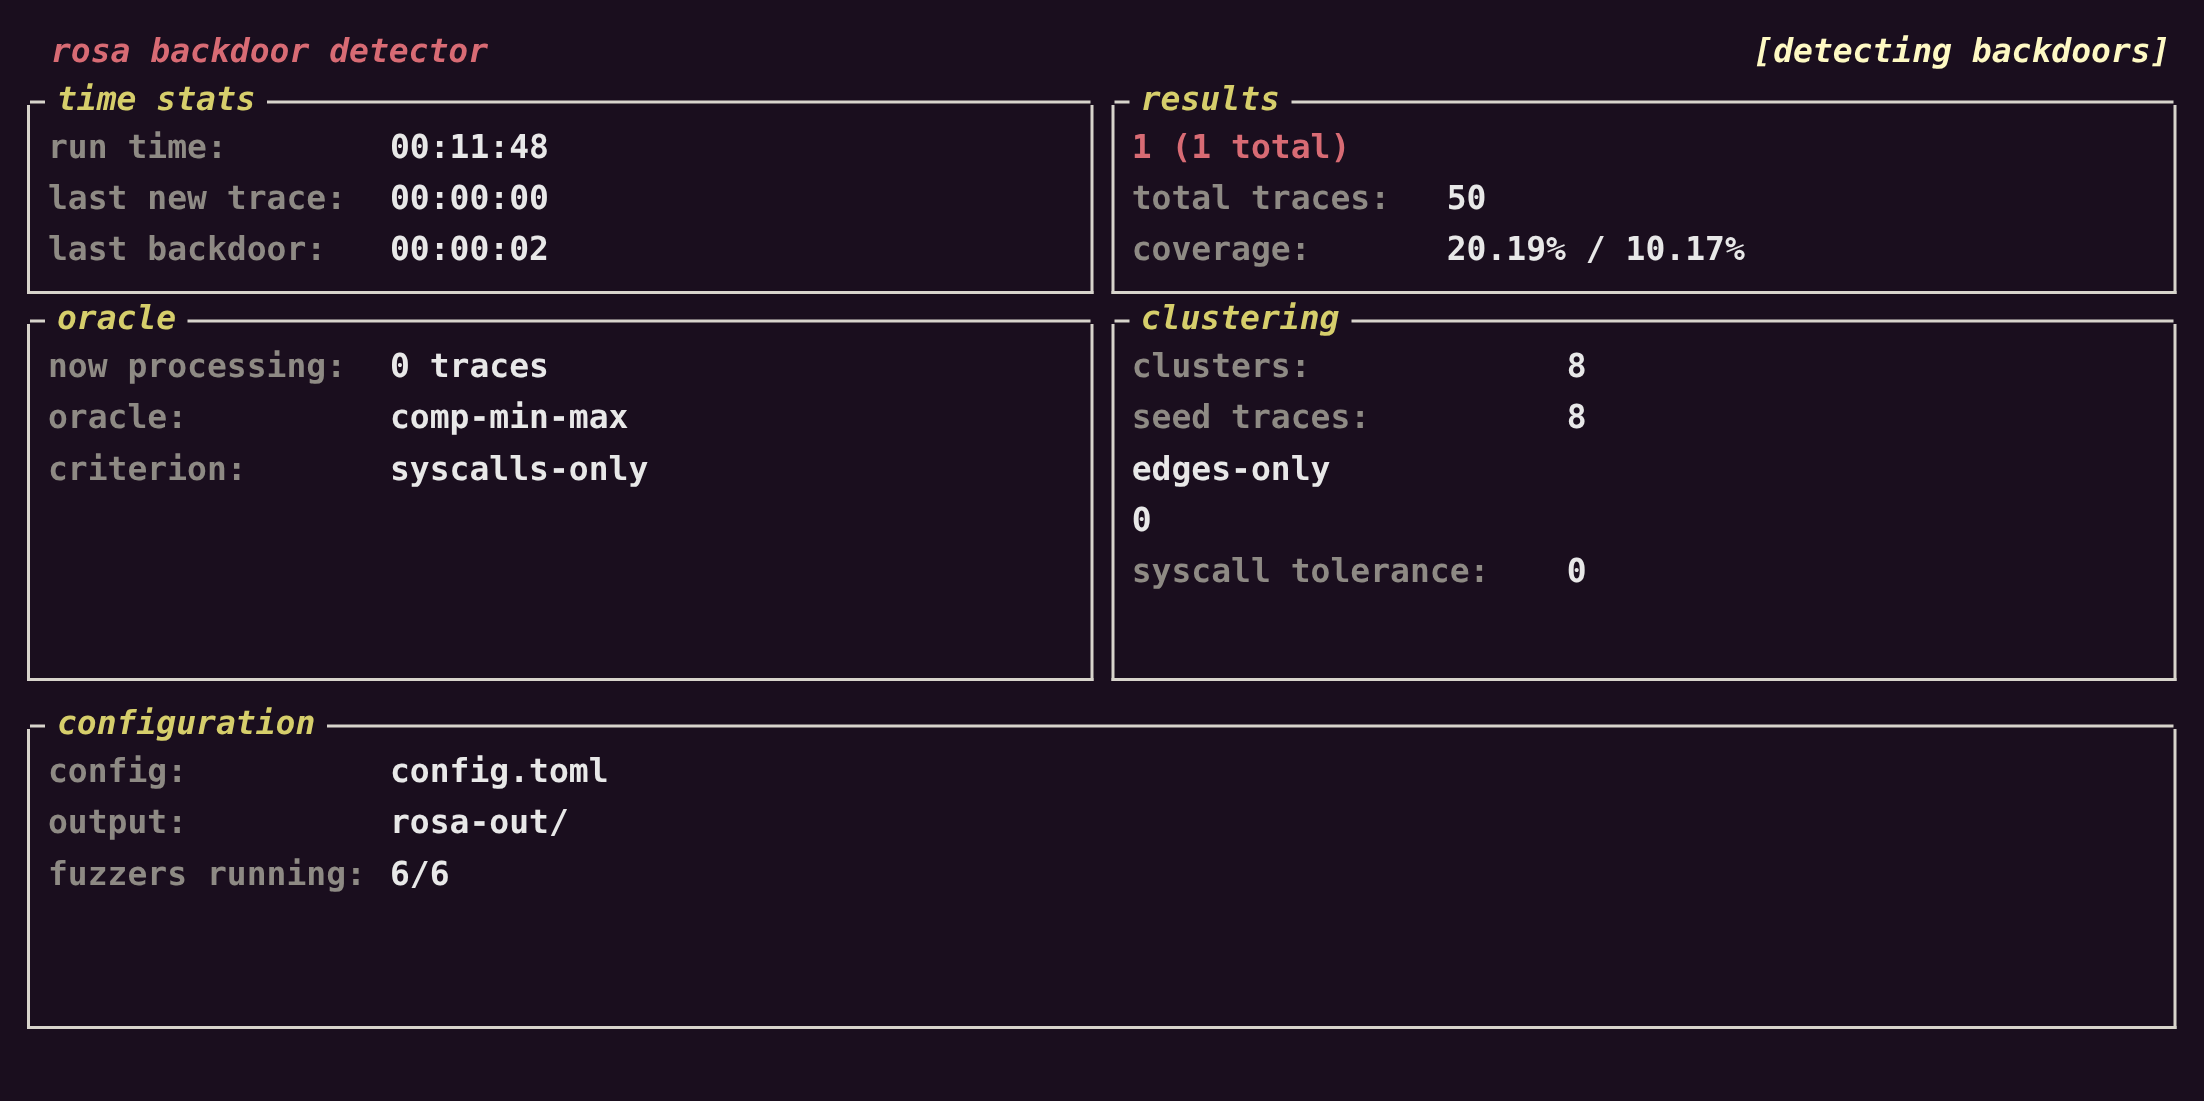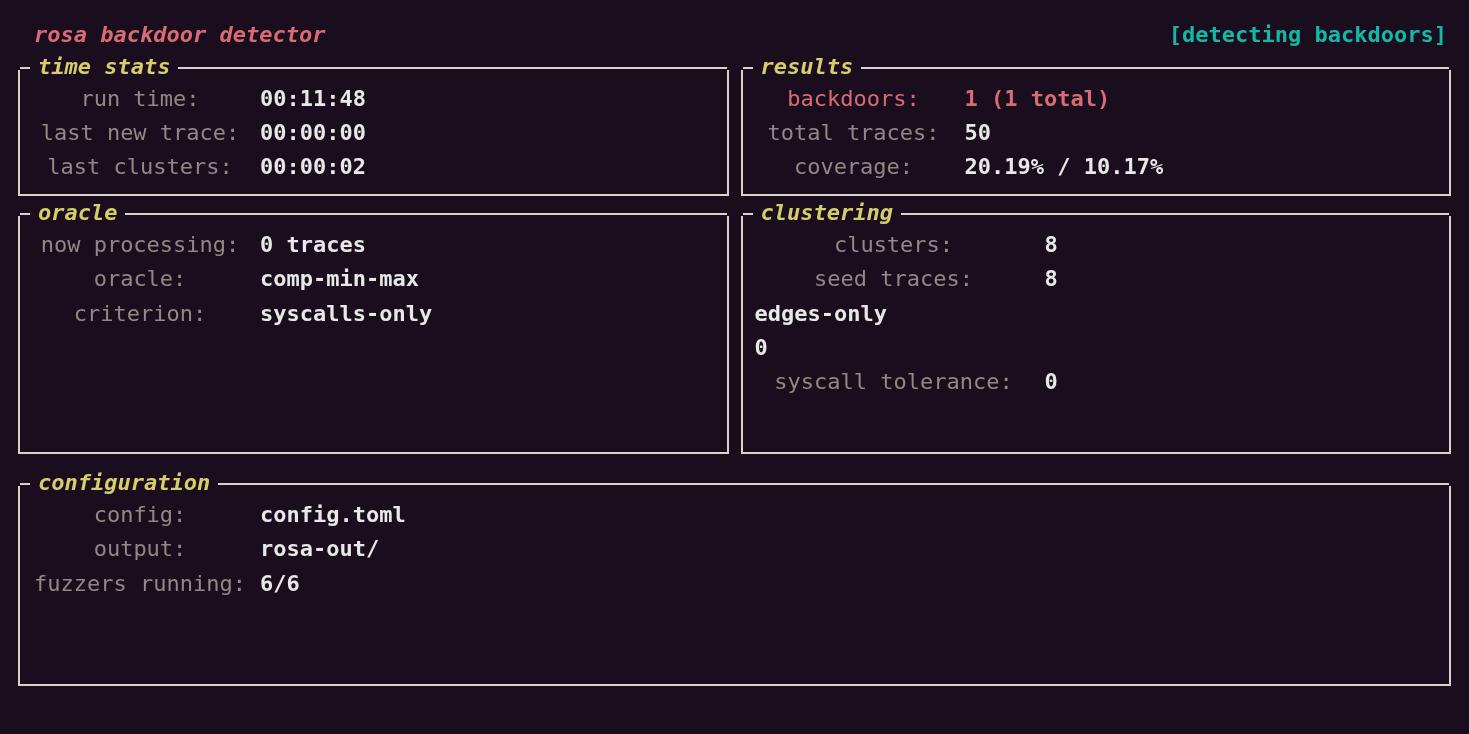--- a/index.html
+++ b/index.html
@@ -23,21 +23,22 @@
     justify-content: space-between;
     align-items: flex-start;
     padding: 0 8px 6px 20px;
     font-weight: bold;
   }
   .app-title {
     color: #d86b74;
     font-style: italic;
   }
   .status {
-    color: #14b8a6;
+    color: #fef9c3;
+    font-style: italic;
   }
   .grid {
     display: grid;
     grid-template-columns: 1fr 1fr;
     gap: 8px 12px;
     padding: 0 4px;
   }
   .panel {
     position: relative;
     border: 2px solid #d8d4cc;
@@ -76,25 +77,25 @@
     border-top: 2px solid #d8d4cc;
     height: 0;
     margin-top: 2px;
   }
   .row {
     display: flex;
     align-items: baseline;
   }
   .label {
     color: #8e8a84;
-    text-align: center;
+    text-align: left;
     padding-right: 12px;
     white-space: nowrap;
     min-width: 240px;
-    font-weight: normal;
+    font-weight: bold;
   }
   .value {
     color: #e8e8e8;
     font-weight: bold;
     white-space: nowrap;
   }
   .row.hl .label,
   .row.hl .value {
     color: #d86b74;
   }
@@ -126,33 +127,32 @@
     </div>
     <div class="row">
       <span class="label">run time:</span>
       <span class="value">00:11:48</span>
     </div>
     <div class="row">
       <span class="label">last new trace:</span>
       <span class="value">00:00:00</span>
     </div>
     <div class="row">
-      <span class="label">last clusters:</span>
+      <span class="label">last backdoor:</span>
       <span class="value">00:00:02</span>
     </div>
   </div>
 
   <div class="panel results">
     <div class="panel-top">
       <span class="lead"></span>
       <span class="title">results</span>
       <span class="trail"></span>
     </div>
     <div class="row hl">
-      <span class="label">backdoors:</span>
       <span class="value">1 (1 total)</span>
     </div>
     <div class="row">
       <span class="label">total traces:</span>
       <span class="value">50</span>
     </div>
     <div class="row">
       <span class="label">coverage:</span>
       <span class="value">20.19% / 10.17%</span>
     </div>

